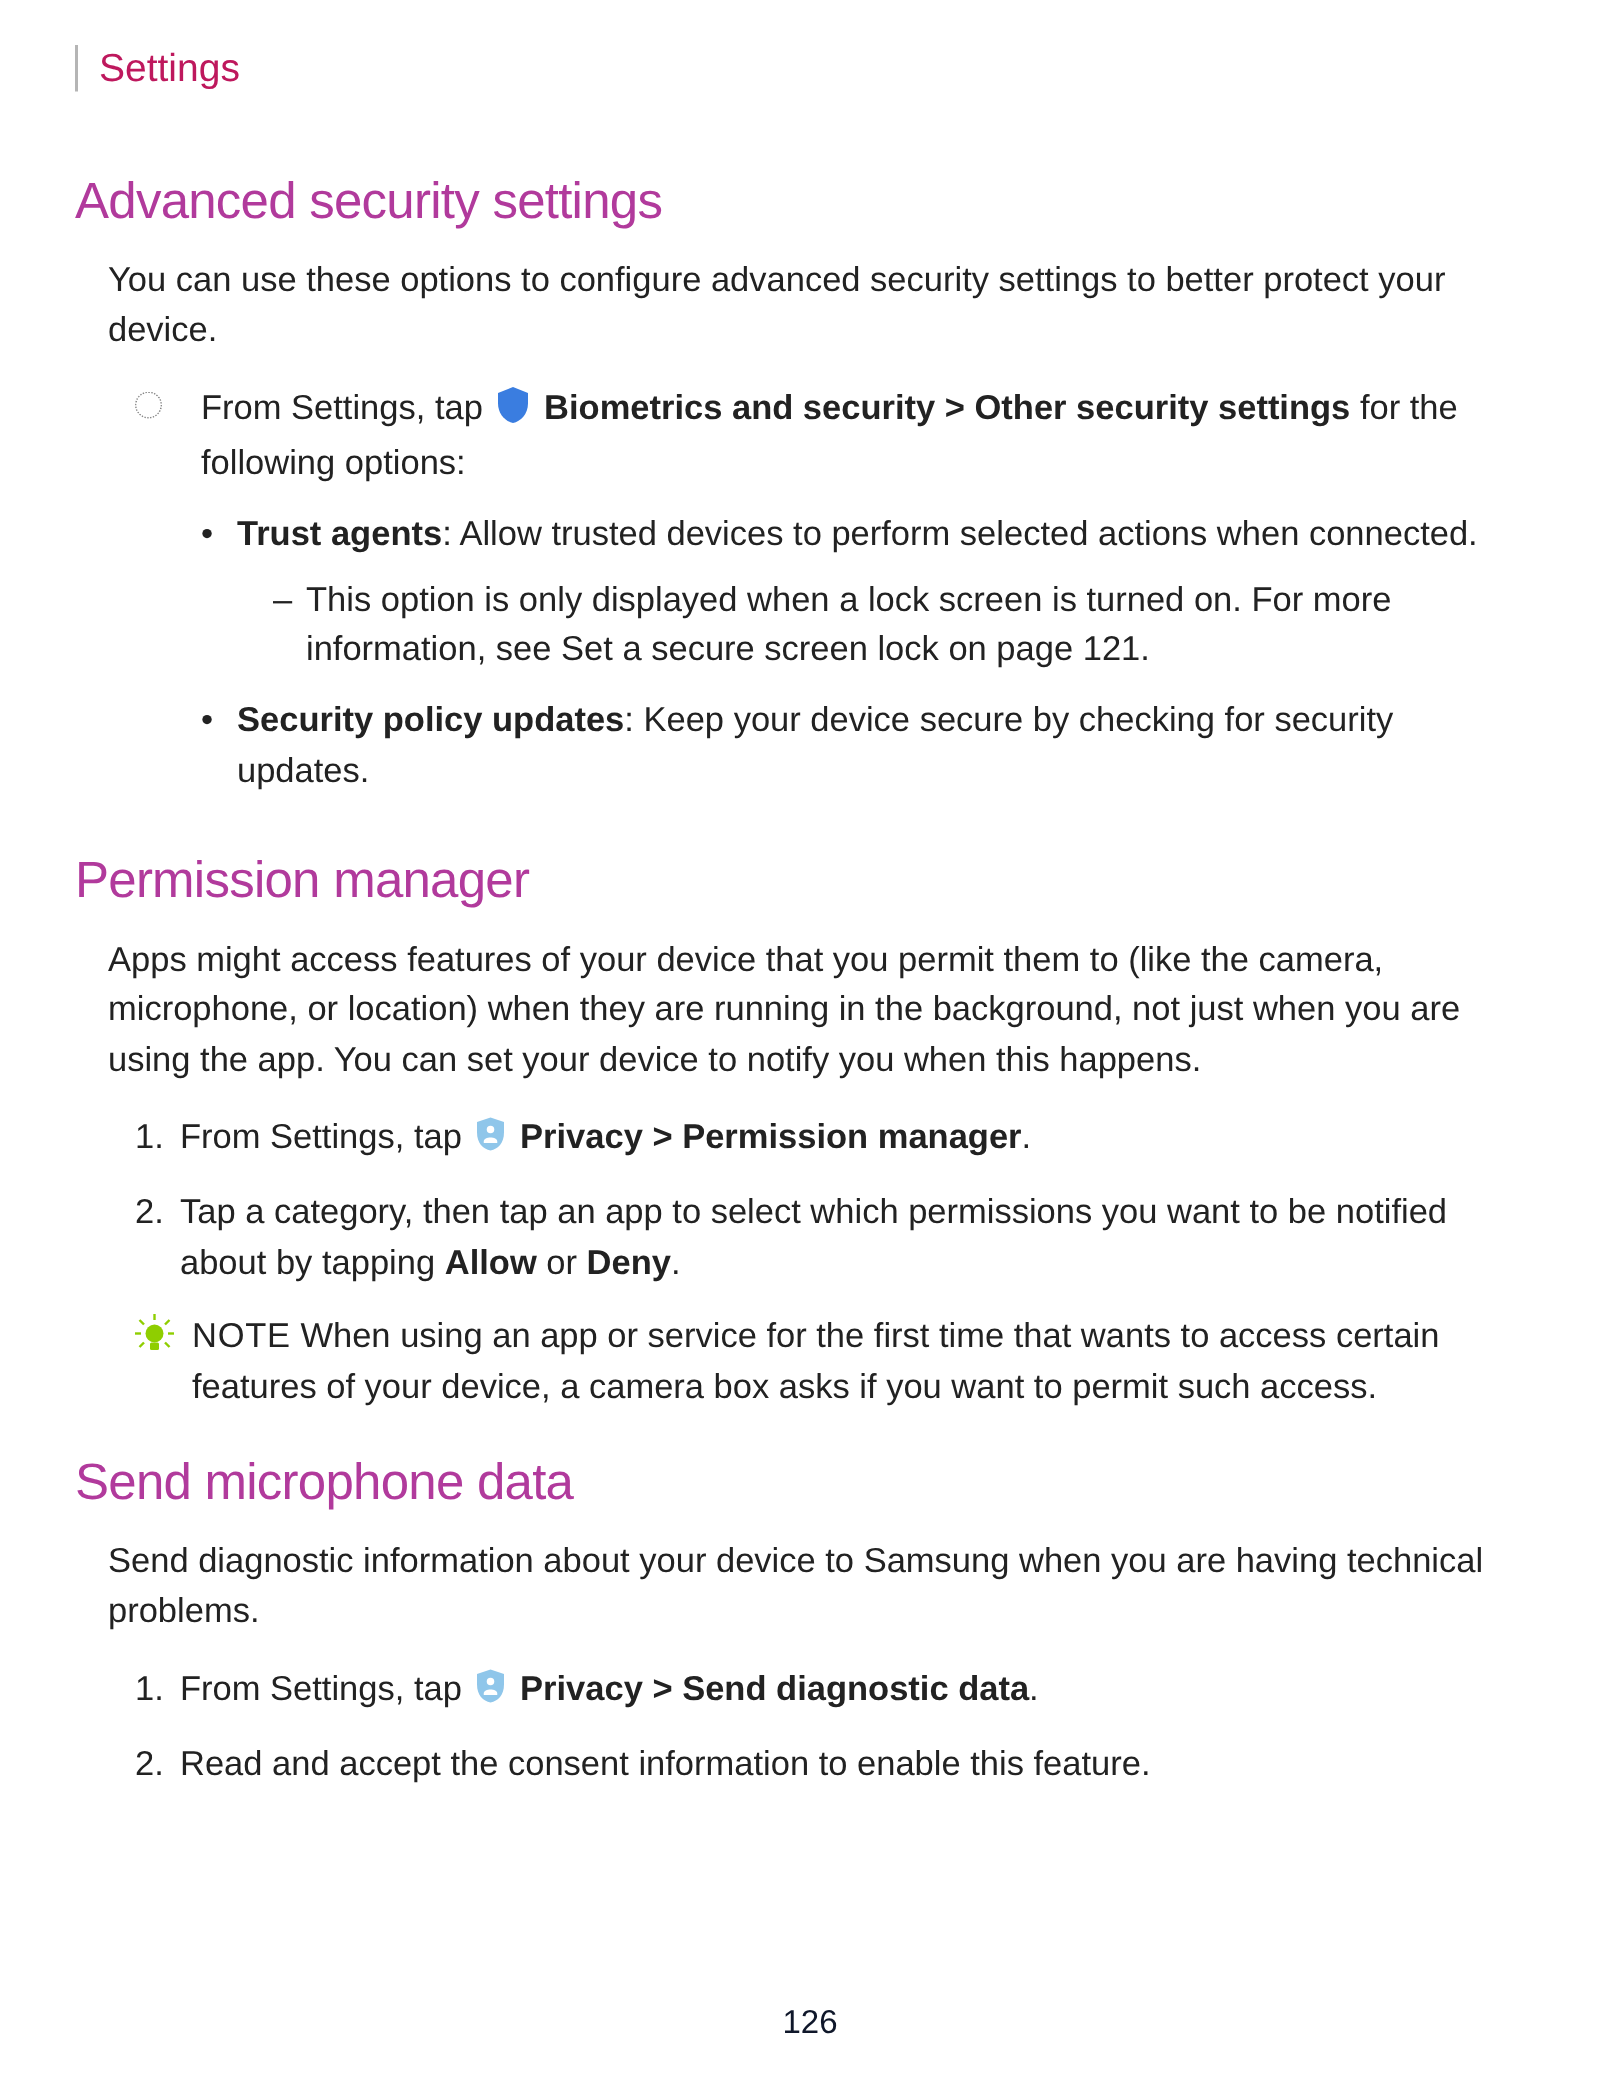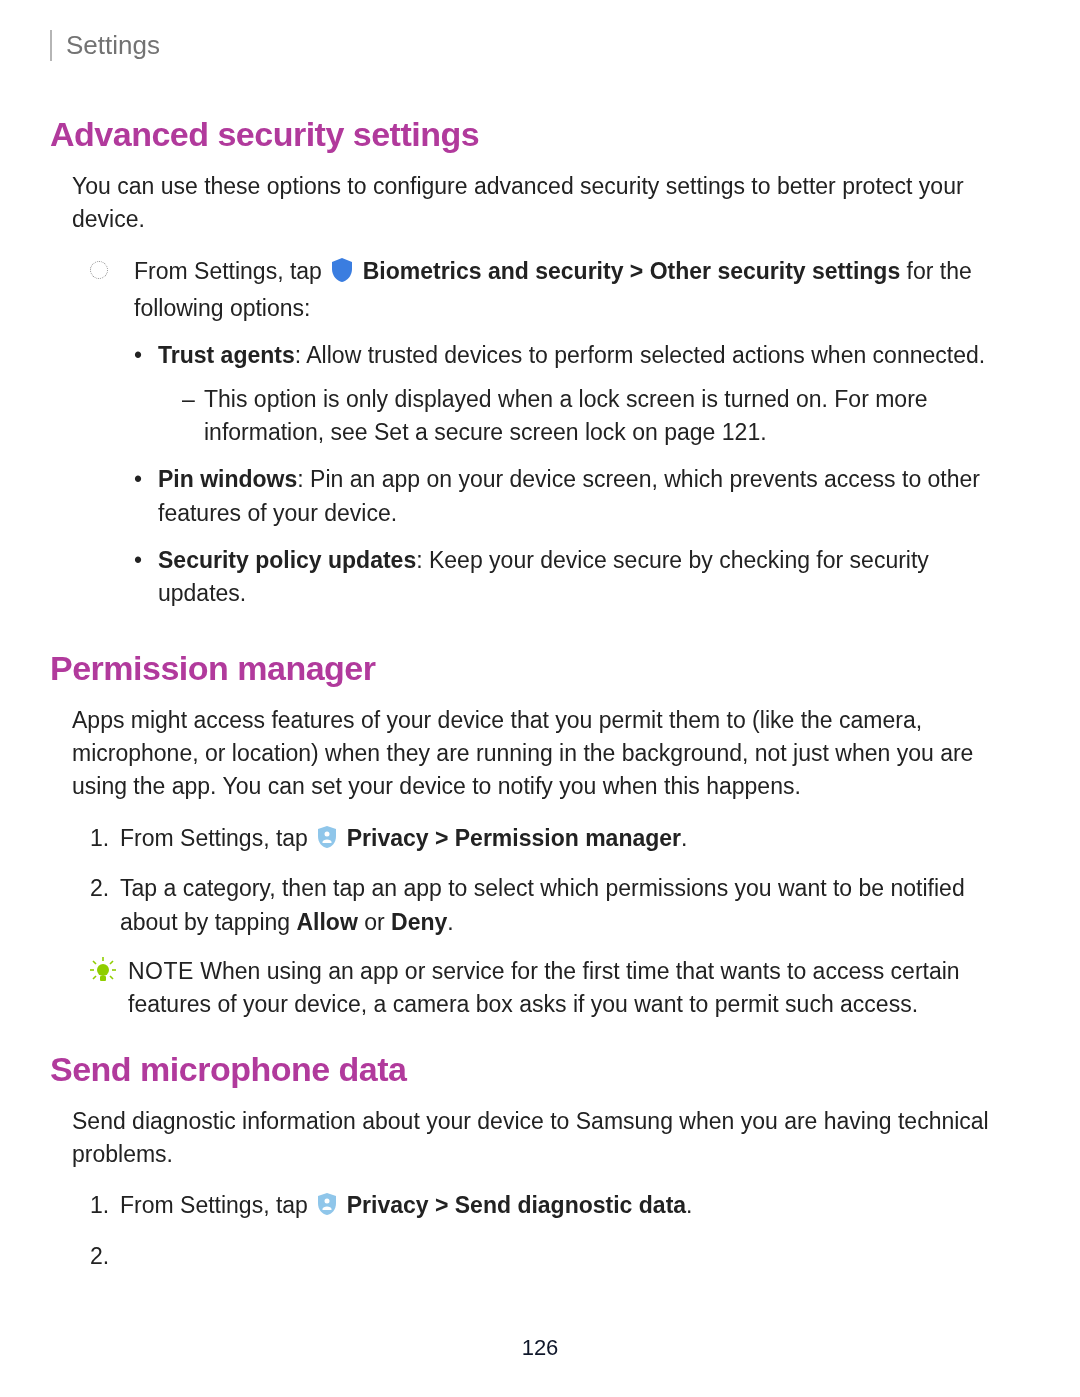--- a/index.html
+++ b/index.html
@@ -12,26 +12,26 @@
     position: relative;
     padding: 30px 60px 0 50px;
   }
   .header-rule {
     border-left: 2px solid #b5b5b5;
     padding-left: 14px;
     margin-bottom: 54px;
   }
   .header-title {
     font-size: 26px;
-    color: #737373;
+    color: #be185d;
     font-weight: 400;
   }
   .section-heading {
     font-size: 34px;
-    font-weight: 700;
+    font-weight: 400;
     color: #b13a9c;
     margin-bottom: 16px;
     letter-spacing: -0.5px;
   }
   .body-text {
     font-size: 23px;
     line-height: 1.45;
     color: #222;
     margin-bottom: 18px;
     margin-left: 22px;
@@ -175,23 +175,20 @@
       <span> for the following options:</span>
 
       <ul class="bullet-list" style="padding-left:0; margin-top:14px;">
         <li class="bullet-item">
           <span class="bold">Trust agents</span><span>: Allow trusted devices to perform selected actions when connected.</span>
           <ul class="dash-list">
             <li class="dash-item">
               <span>This option is only displayed when a lock screen is turned on. For more information, see </span><span>Set a secure screen lock</span><span> on page 121.</span>
             </li>
           </ul>
-        </li>
-        <li class="bullet-item">
-          <span class="bold">Pin windows</span><span>: Pin an app on your device screen, which prevents access to other features of your device.</span>
         </li>
         <li class="bullet-item">
           <span class="bold">Security policy updates</span><span>: Keep your device secure by checking for security updates.</span>
         </li>
       </ul>
     </div>
   </li>
 </ul>
 
 <h2 class="section-heading section-gap">Permission manager</h2>
@@ -248,16 +245,17 @@
       <svg width="22" height="24" viewBox="0 0 22 24">
           <path d="M11 1 L20 4 V11 C20 18 16 22 11 23 C6 22 2 18 2 11 V4 Z" fill="#8fc6ea"></path>
           <circle cx="11" cy="9" r="2.5" fill="#fff"></circle>
           <path d="M6.5 17 C6.5 13.5 15.5 13.5 15.5 17 V18 H6.5 Z" fill="#fff"></path>
         </svg>
     </span>
     <span class="bold">Privacy &gt; Send diagnostic data</span><span>.</span>
   </li>
   <li class="numbered-item">
     <span class="num">2.</span>
+    <span>Read and accept the consent information to enable this feature.</span>
   </li>
 </ol>
 
 <div class="page-number">126</div>
 
 </body></html>

